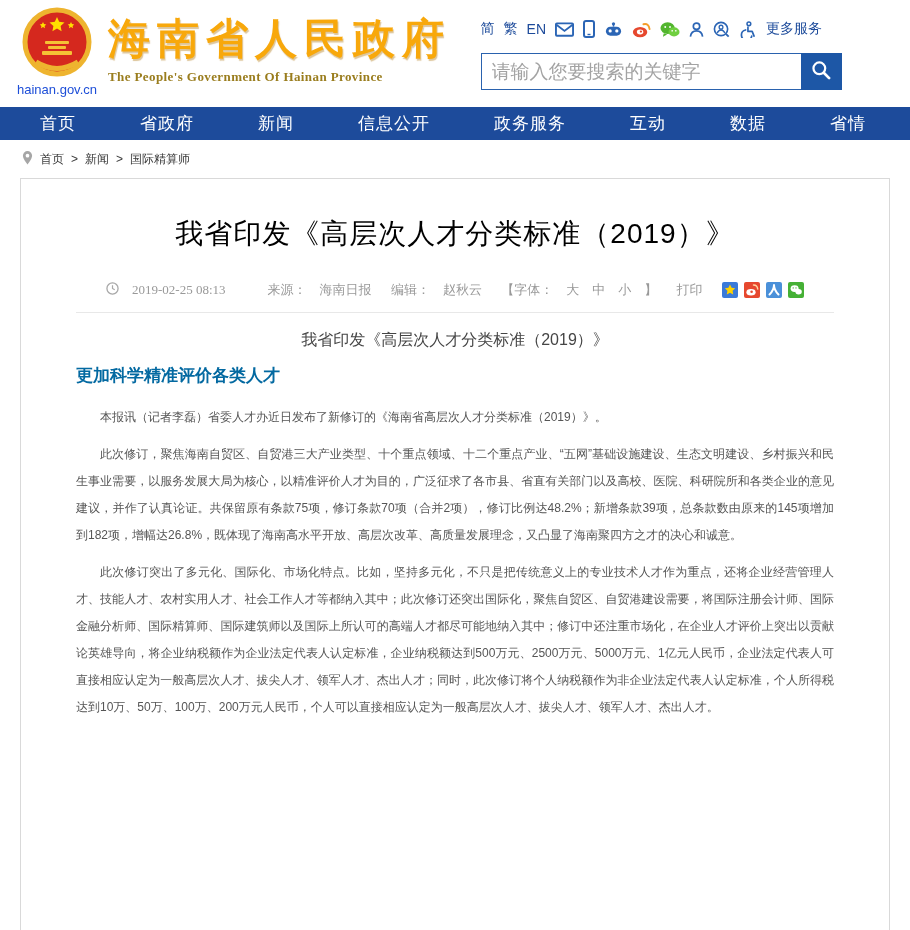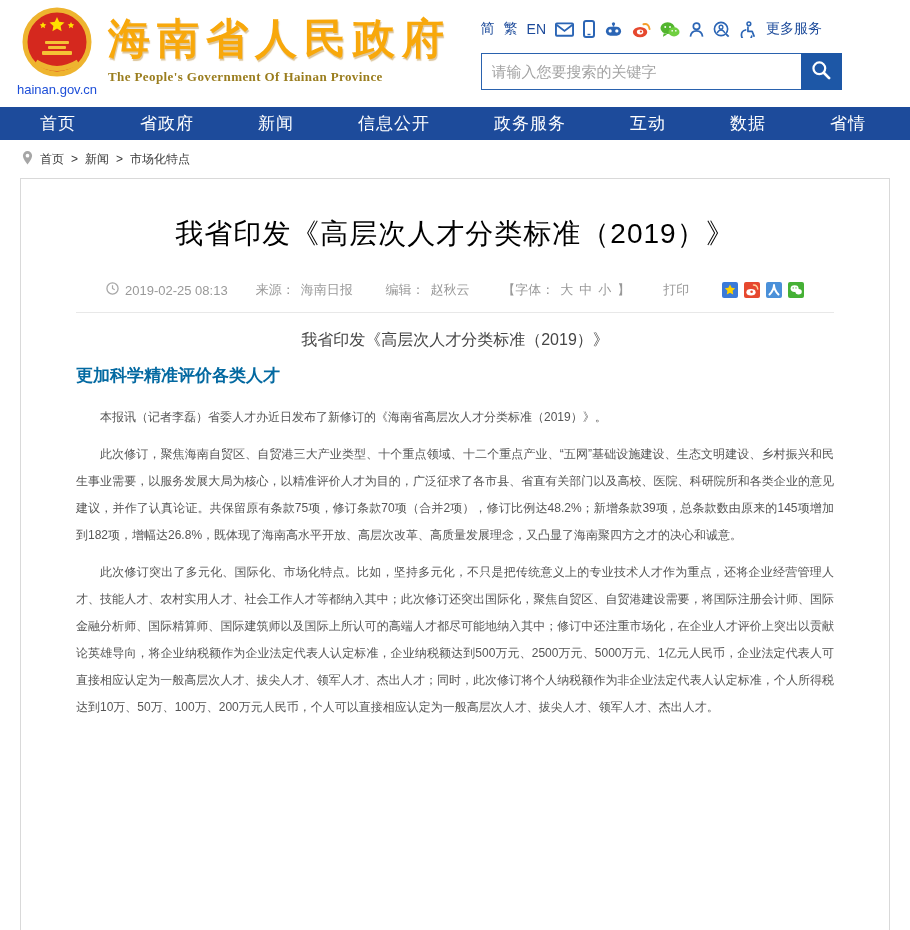--- a/index.html
+++ b/index.html
@@ -28,21 +28,21 @@
   .utility-row {
     display:flex; align-items:center; justify-content:flex-end; gap:9px;
     white-space:nowrap; margin-right:62px; height:22px;
   }
   .lang-link { color:#1d4b9b; font-size:14px; }
   .utility-icon { display:inline-flex; align-items:center; }
   .more-services { color:#1d4b9b; font-size:14px; margin-left:2px;text-align:center; }
   .search-row { display:flex; margin-top:13px; }
   .search-input {
     width:320px; height:37px; border:1px solid #2a62ae; border-right:none;
-    padding:16px 10px; font-size:15px; color:#333; outline:none;
+    padding:16px 10px; font-size:19px; color:#333; outline:none;
     font-family:"Liberation Sans", sans-serif;
   }
   .search-input::placeholder { color:#a3a3a3; }
   .search-btn {
     width:41px; height:37px; background:#1d57a6; border:none; cursor:pointer;
     display:flex; align-items:center; justify-content:center;
   }
 
   
   .main-nav {
@@ -64,21 +64,21 @@
     height:765px; padding:0 55px;
   }
   .article-title {
     text-align:center; font-size:28px; color:#000; font-weight:500;
     margin:36px 0 0; letter-spacing:1px;
   }
   .meta-row {
     margin-top:28px; padding:0 30px; display:flex; align-items:center;
     justify-content:space-between; font-size:13px; color:#999;
   }
-  .meta-group { display:flex; align-items:center; gap:6px; white-space:nowrap; }
+  .meta-group { display:flex; align-items:center; gap:13px; white-space:nowrap;font-family:Liberation Serif, serif; }
   .meta-sep { width:16px; }
   .font-size-links span { color:#999; cursor:pointer; }
   .share-icons { display:flex; align-items:center; gap:6px; }
   .share-icons svg { display:block; }
   .meta-divider { border:none; border-bottom:1px solid #e8e8e8; margin:13px 0 0; }
 
   .sub-title-1 { text-align:center; margin-top:17px; font-size:16px; color:#454545; }
   .sub-title-2 { text-align:left; margin-top:13px; font-size:17px; font-weight:bold; color:#0369a1; }
 
   .article-body p {
@@ -209,21 +209,21 @@
   <span>
     <svg width="11" height="15" viewBox="0 0 12 16">
         <path d="M6 1 a5 5 0 0 1 5 5 c0 3.5 -5 9.5 -5 9.5 s-5 -6 -5 -9.5 a5 5 0 0 1 5 -5 z" fill="#a6a6a6"></path>
         <circle cx="6" cy="6" r="2" fill="#fff"></circle>
       </svg>
   </span>
   <a>首页</a>
   <span>&gt;</span>
   <a>新闻</a>
   <span>&gt;</span>
-  <span>市场化特点</span>
+  <span>国际精算师</span>
 </div>
 
 <main class="content-box">
   <h1 class="article-title">我省印发《高层次人才分类标准（2019）》</h1>
 
   <div class="meta-row">
     <span class="meta-group">
       <span>
         <svg width="13" height="13" viewBox="0 0 14 14">
             <circle cx="7" cy="7" r="6" fill="none" stroke="#a8a8a8" stroke-width="1.4"></circle>

